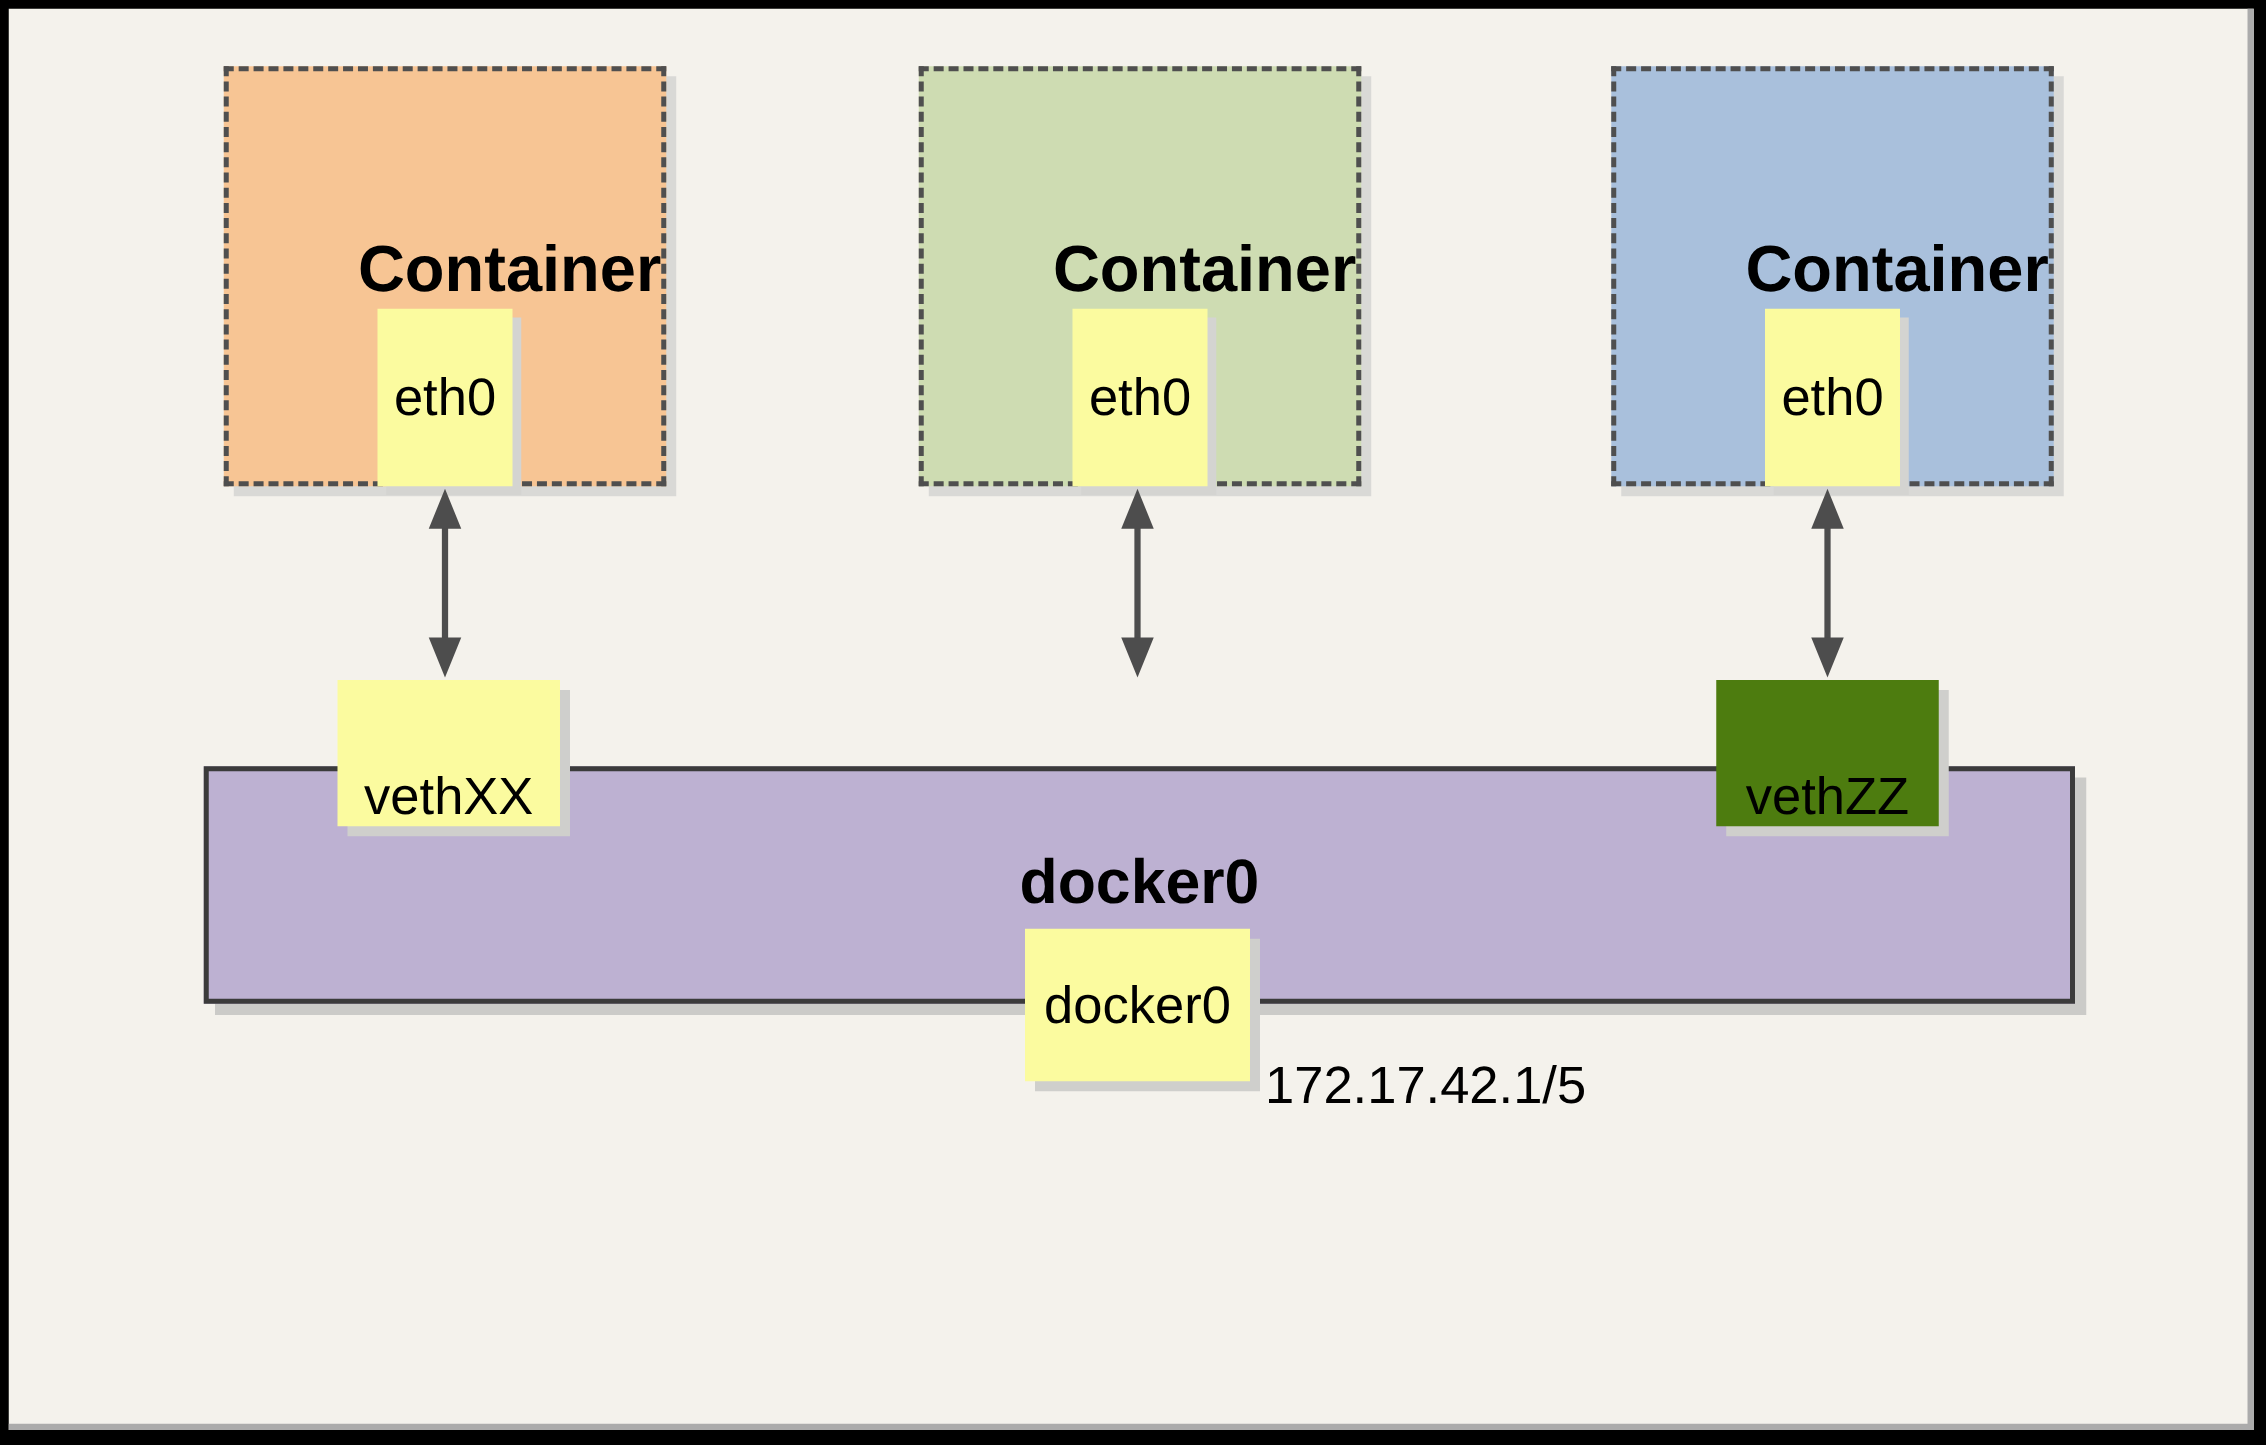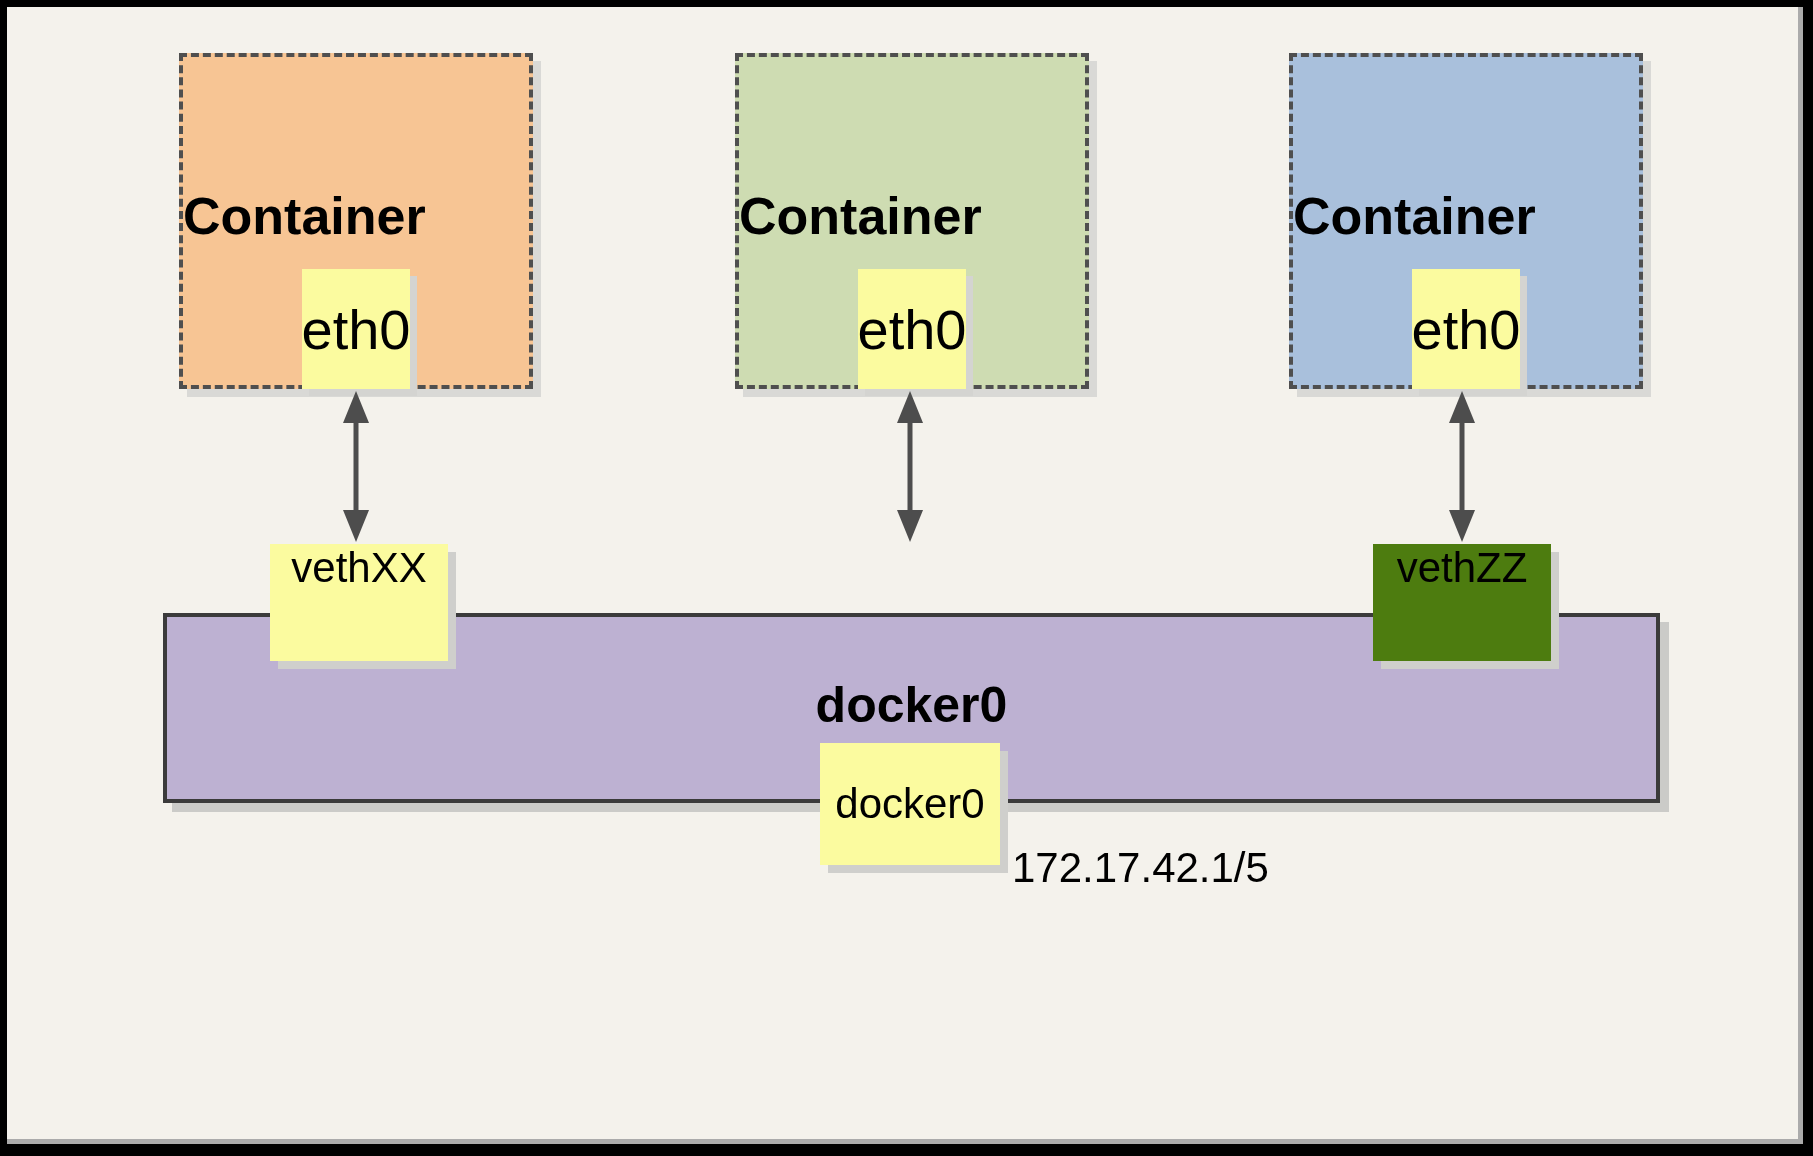--- a/index.html
+++ b/index.html
@@ -26,34 +26,34 @@
     top: 46px;
     width: 354px; height: 336px;
     border: 4px dashed #4F4F4F;
     box-shadow: 8px 8px 0 #D9D9D6;
   }
   .pos-c1 { left: 172px; }
   .pos-c2 { left: 728px; }
   .pos-c3 { left: 1282px; }
   .container-label {
     margin-top: 131px;
-    text-align: left;
+    text-align: right;
     font-size: 52px;
     font-weight: bold;
     line-height: 56px;
   }
   .eth-box {
     position: absolute;
     left: 50%; bottom: -4px;
     transform: translateX(-50%);
-    width: 108px; height: 120px;
+    width: 108px; height: 142px;
     background: #FBFB9F;
     box-shadow: 7px 7px 0 #D4D4D1;
     display: flex; align-items: center; justify-content: center;
-    font-size: 56px;
+    font-size: 42px;
   }
   
   .arrow {
     position: absolute;
     top: 382px;
     width: 44px; height: 155px;
   }
   .pos-a1 { left: 327px; }
   .pos-a2 { left: 881px; }
   .pos-a3 { left: 1433px; }
@@ -73,21 +73,21 @@
     font-size: 50px;
     font-weight: bold;
     line-height: 52px;
   }
   .veth-box {
     position: absolute;
     top: 537px;
     width: 178px; height: 117px;
     background: #FBFB9F;
     box-shadow: 8px 8px 0 #CFCFCC;
-    display: flex; align-items: flex-start; justify-content: center;
+    display: flex; align-items: flex-end; justify-content: center;
     font-size: 42px;
     z-index: 2;
   }
   .pos-v1 { left: 263px; }
   .pos-v2 { left: 814px; }
   .pos-v3 { left: 1366px; }
   .docker0-box {
     position: absolute;
     left: 813px; top: 736px;
     width: 180px; height: 122px;

